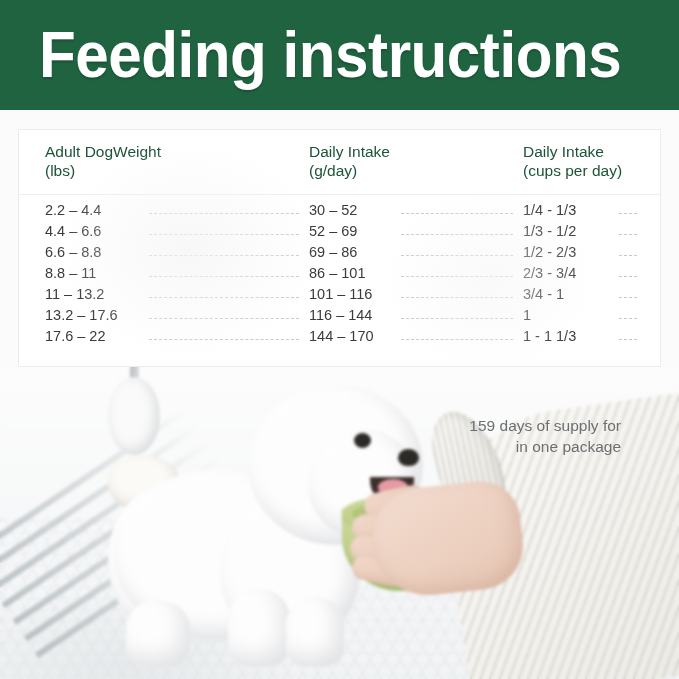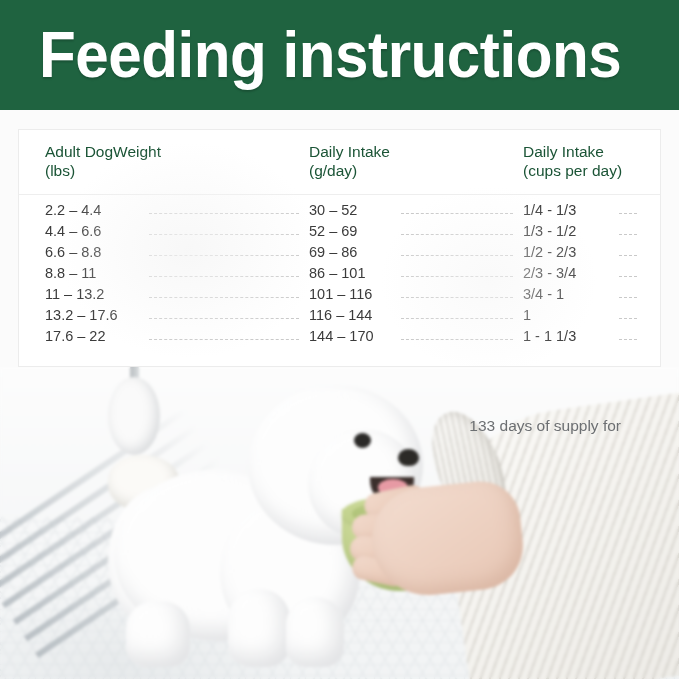--- a/index.html
+++ b/index.html
@@ -502,16 +502,17 @@
     <div class="finger f1"></div>
     <div class="finger f2"></div>
     <div class="finger f3"></div>
     <div class="finger f4"></div>
     <div class="hand"></div>
 
     <div class="photo-blur-overlay"></div>
   </div>
 
   <div class="supply-note">
-    <div>133 days of supply for</div>
+    <div>159 days of supply for</div>
+    <div>in one package</div>
   </div>
 
 </div>
 
 </body></html>

